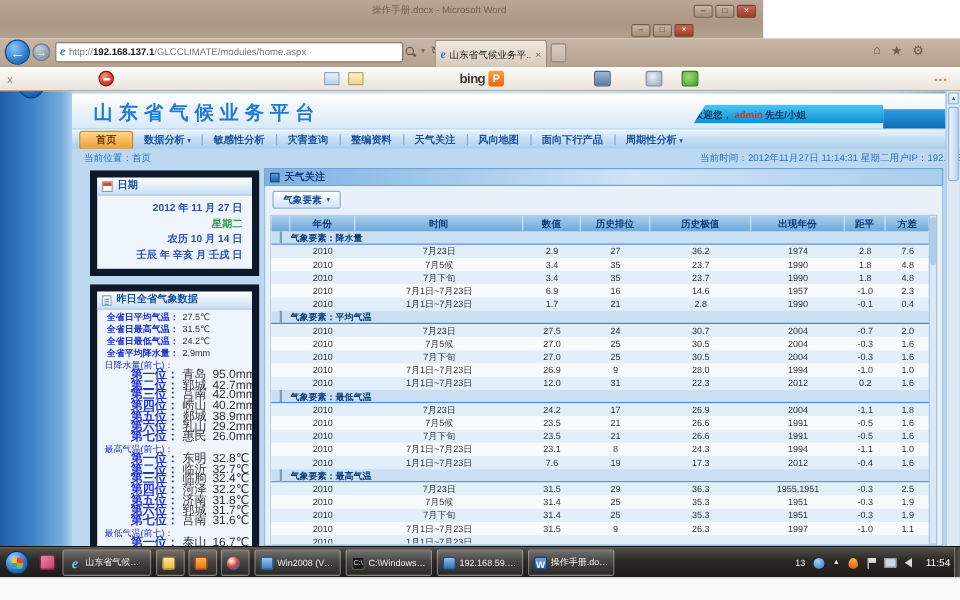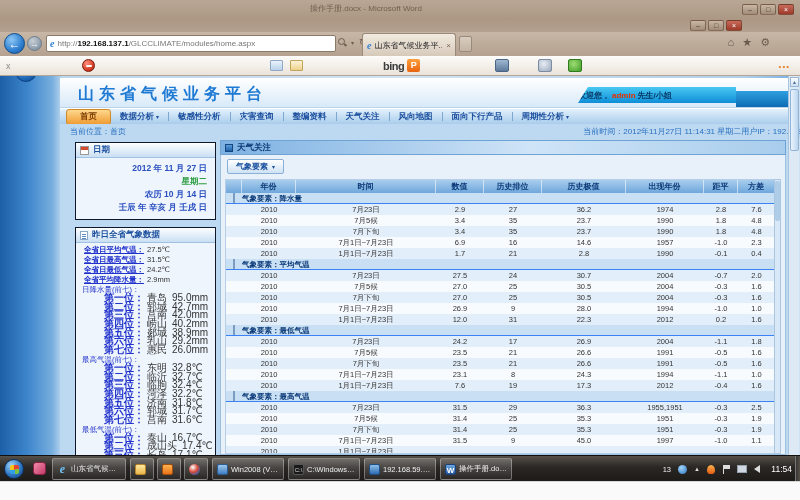--- a/index.html
+++ b/index.html
@@ -1,21 +1,21 @@
 <!DOCTYPE html>
 <html><head>
 <meta charset="utf-8">
 <style>
   html,body{margin:0;padding:0;background:#888;}
   .screen{position:relative;width:800px;height:500px;overflow:hidden;background:#fff;
     font-family:"Liberation Sans","DejaVu Sans",sans-serif;font-size:9px;color:#333;}
   .screen *{box-sizing:border-box;white-space:nowrap;}
 
   
-  .top-strip{position:absolute;left:0;top:0;width:800px;height:32px;
+  .top-strip{position:absolute;left:0;top:0;width:636px;height:32px;
     background:linear-gradient(#b9a795,#ab9784 60%,#b4a18f);}
   .bg-title{position:absolute;left:310px;top:3px;font-size:8px;color:rgba(60,40,25,.55);}
   .word-caption{position:absolute;right:6px;top:4px;display:flex;gap:2px;}
   .cap-btn{width:16px;height:11px;border:1px solid rgba(90,60,40,.6);border-radius:2px;
     background:linear-gradient(#c9b6a4,#a08c79);color:#4a3327;font-size:7px;line-height:9px;text-align:center;}
   .cap-close{background:linear-gradient(#c86a5a,#9e3a2a);color:#fff;}
   .ie-caption{position:absolute;right:58px;top:20px;display:flex;gap:2px;}
 
   
   .ie-nav{position:absolute;left:0;top:32px;width:800px;height:24px;
@@ -95,33 +95,33 @@
 
   .breadcrumb-bar{position:absolute;left:60px;top:48px;width:776px;height:14px;background:#bcd9f1;
     display:flex;align-items:center;font-size:8px;color:#2a6fc0;}
   .crumb-left{margin-left:10px;}
   .crumb-right{margin-left:auto;display:flex;gap:0;margin-right:12px;}
 
   .content{position:absolute;left:60px;top:62px;width:728px;height:317px;overflow:hidden;background:#bcd9f1;}
 
   
   .sidebar{position:absolute;left:15px;top:4px;width:141px;}
-  .panel{border:1px solid #0f172a;background:#eef5fc;margin-bottom:7px;overflow:hidden;}
+  .panel{border:6px solid #0f172a;background:#eef5fc;margin-bottom:7px;overflow:hidden;}
   .panel-head{height:15px;background:linear-gradient(#fdfeff,#c9dff3);border-bottom:1px solid #9fc2e2;
     display:flex;align-items:center;padding:0 4px;font-size:8.5px;font-weight:bold;color:#1a4f9e;}
   .cal-icon{width:9px;height:9px;background:#fff;border:1px solid #999;margin-right:4px;position:relative;}
   .cal-icon::before{content:"";position:absolute;left:0;top:0;width:100%;height:3px;background:#d64a2e;}
   .doc-icon{width:8px;height:9px;background:#fff;border:1px solid #8aa8c8;margin-right:4px;position:relative;}
   .doc-icon::before{content:"";position:absolute;left:1px;top:2px;width:4px;height:1px;background:#5a8cc0;box-shadow:0 2px 0 #5a8cc0,0 4px 0 #5a8cc0;}
   .date-body{padding:4px 8px 5px 4px;text-align:right;}
   .date-line{line-height:13px;font-size:8.5px;color:#2a4fc0;font-weight:bold;}
   .date-weekday{color:#2f9e42;}
   .stats-body{padding:2px 2px 2px 4px;}
   .stat-line{height:10px;line-height:10px;font-size:7.5px;padding-left:4px;display:flex;}
-  .stat-label{color:#2233cc;font-weight:bold;text-decoration:underline;}
+  .stat-label{color:#2233cc;font-weight:bold;}
   .stat-value{color:#333;margin-left:3px;}
   .rank-title{height:9px;line-height:9px;font-size:7.5px;color:#2233cc;font-weight:normal;padding-left:2px;}
   .rank-line{height:8.7px;line-height:8.7px;font-size:10px;padding-left:24px;display:flex;}
   .rank-pos{color:#2233cc;font-weight:bold;}
   .rank-station{color:#333;margin-left:3px;}
   .rank-value{color:#333;margin-left:5px;}
 
   
   .main{position:absolute;left:160px;top:2px;width:566px;height:315px;}
   .main-head{height:15px;background:linear-gradient(90deg,#7db1e2,#cfe4f7 55%,#a8cdec);
@@ -651,21 +651,21 @@
                 <span class="t-cell">1951</span>
                 <span class="t-cell">-0.3</span>
                 <span class="t-cell">1.9</span>
               </div>
               <div class="t-row t-data even">
                 <span class="t-cell"></span>
                 <span class="t-cell">2010</span>
                 <span class="t-cell">7月1日~7月23日</span>
                 <span class="t-cell">31.5</span>
                 <span class="t-cell">9</span>
-                <span class="t-cell">45.0</span>
+                <span class="t-cell">26.3</span>
                 <span class="t-cell">1997</span>
                 <span class="t-cell">-1.0</span>
                 <span class="t-cell">1.1</span>
               </div>
               <div class="t-row t-data odd">
                 <span class="t-cell"></span>
                 <span class="t-cell">2010</span>
                 <span class="t-cell">1月1日~7月23日</span>
                 <span class="t-cell"></span>
                 <span class="t-cell"></span>

